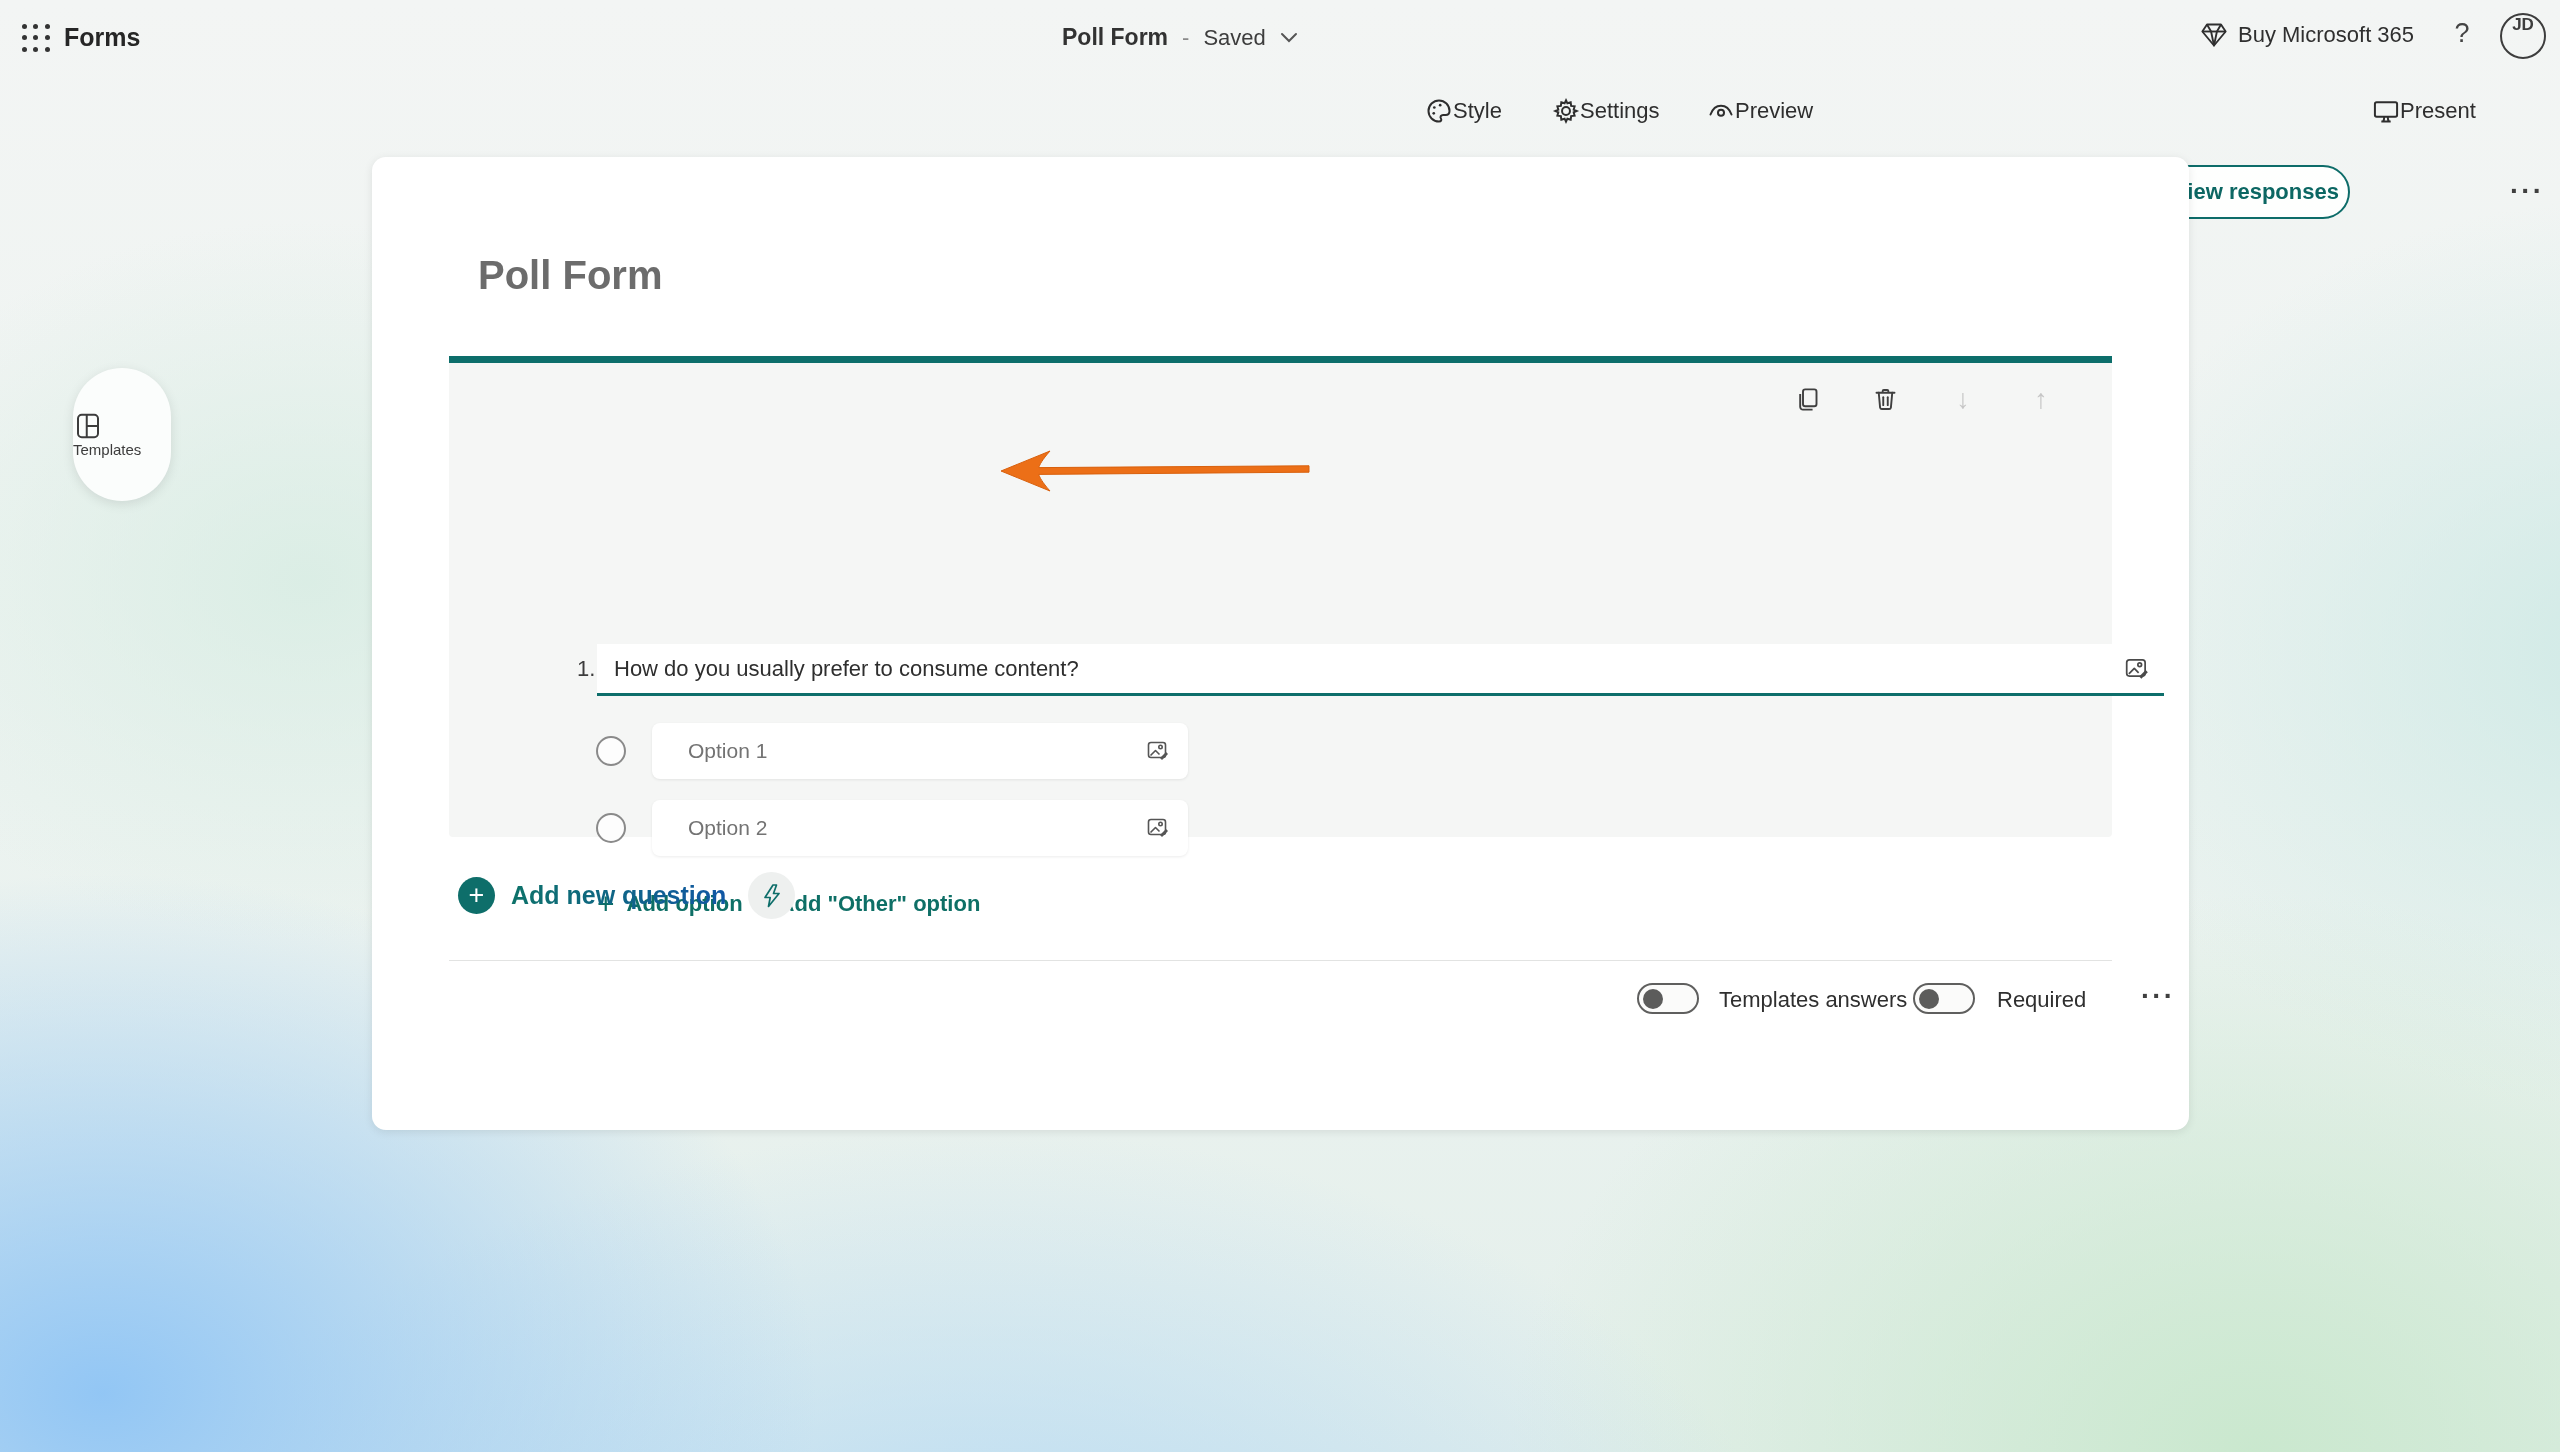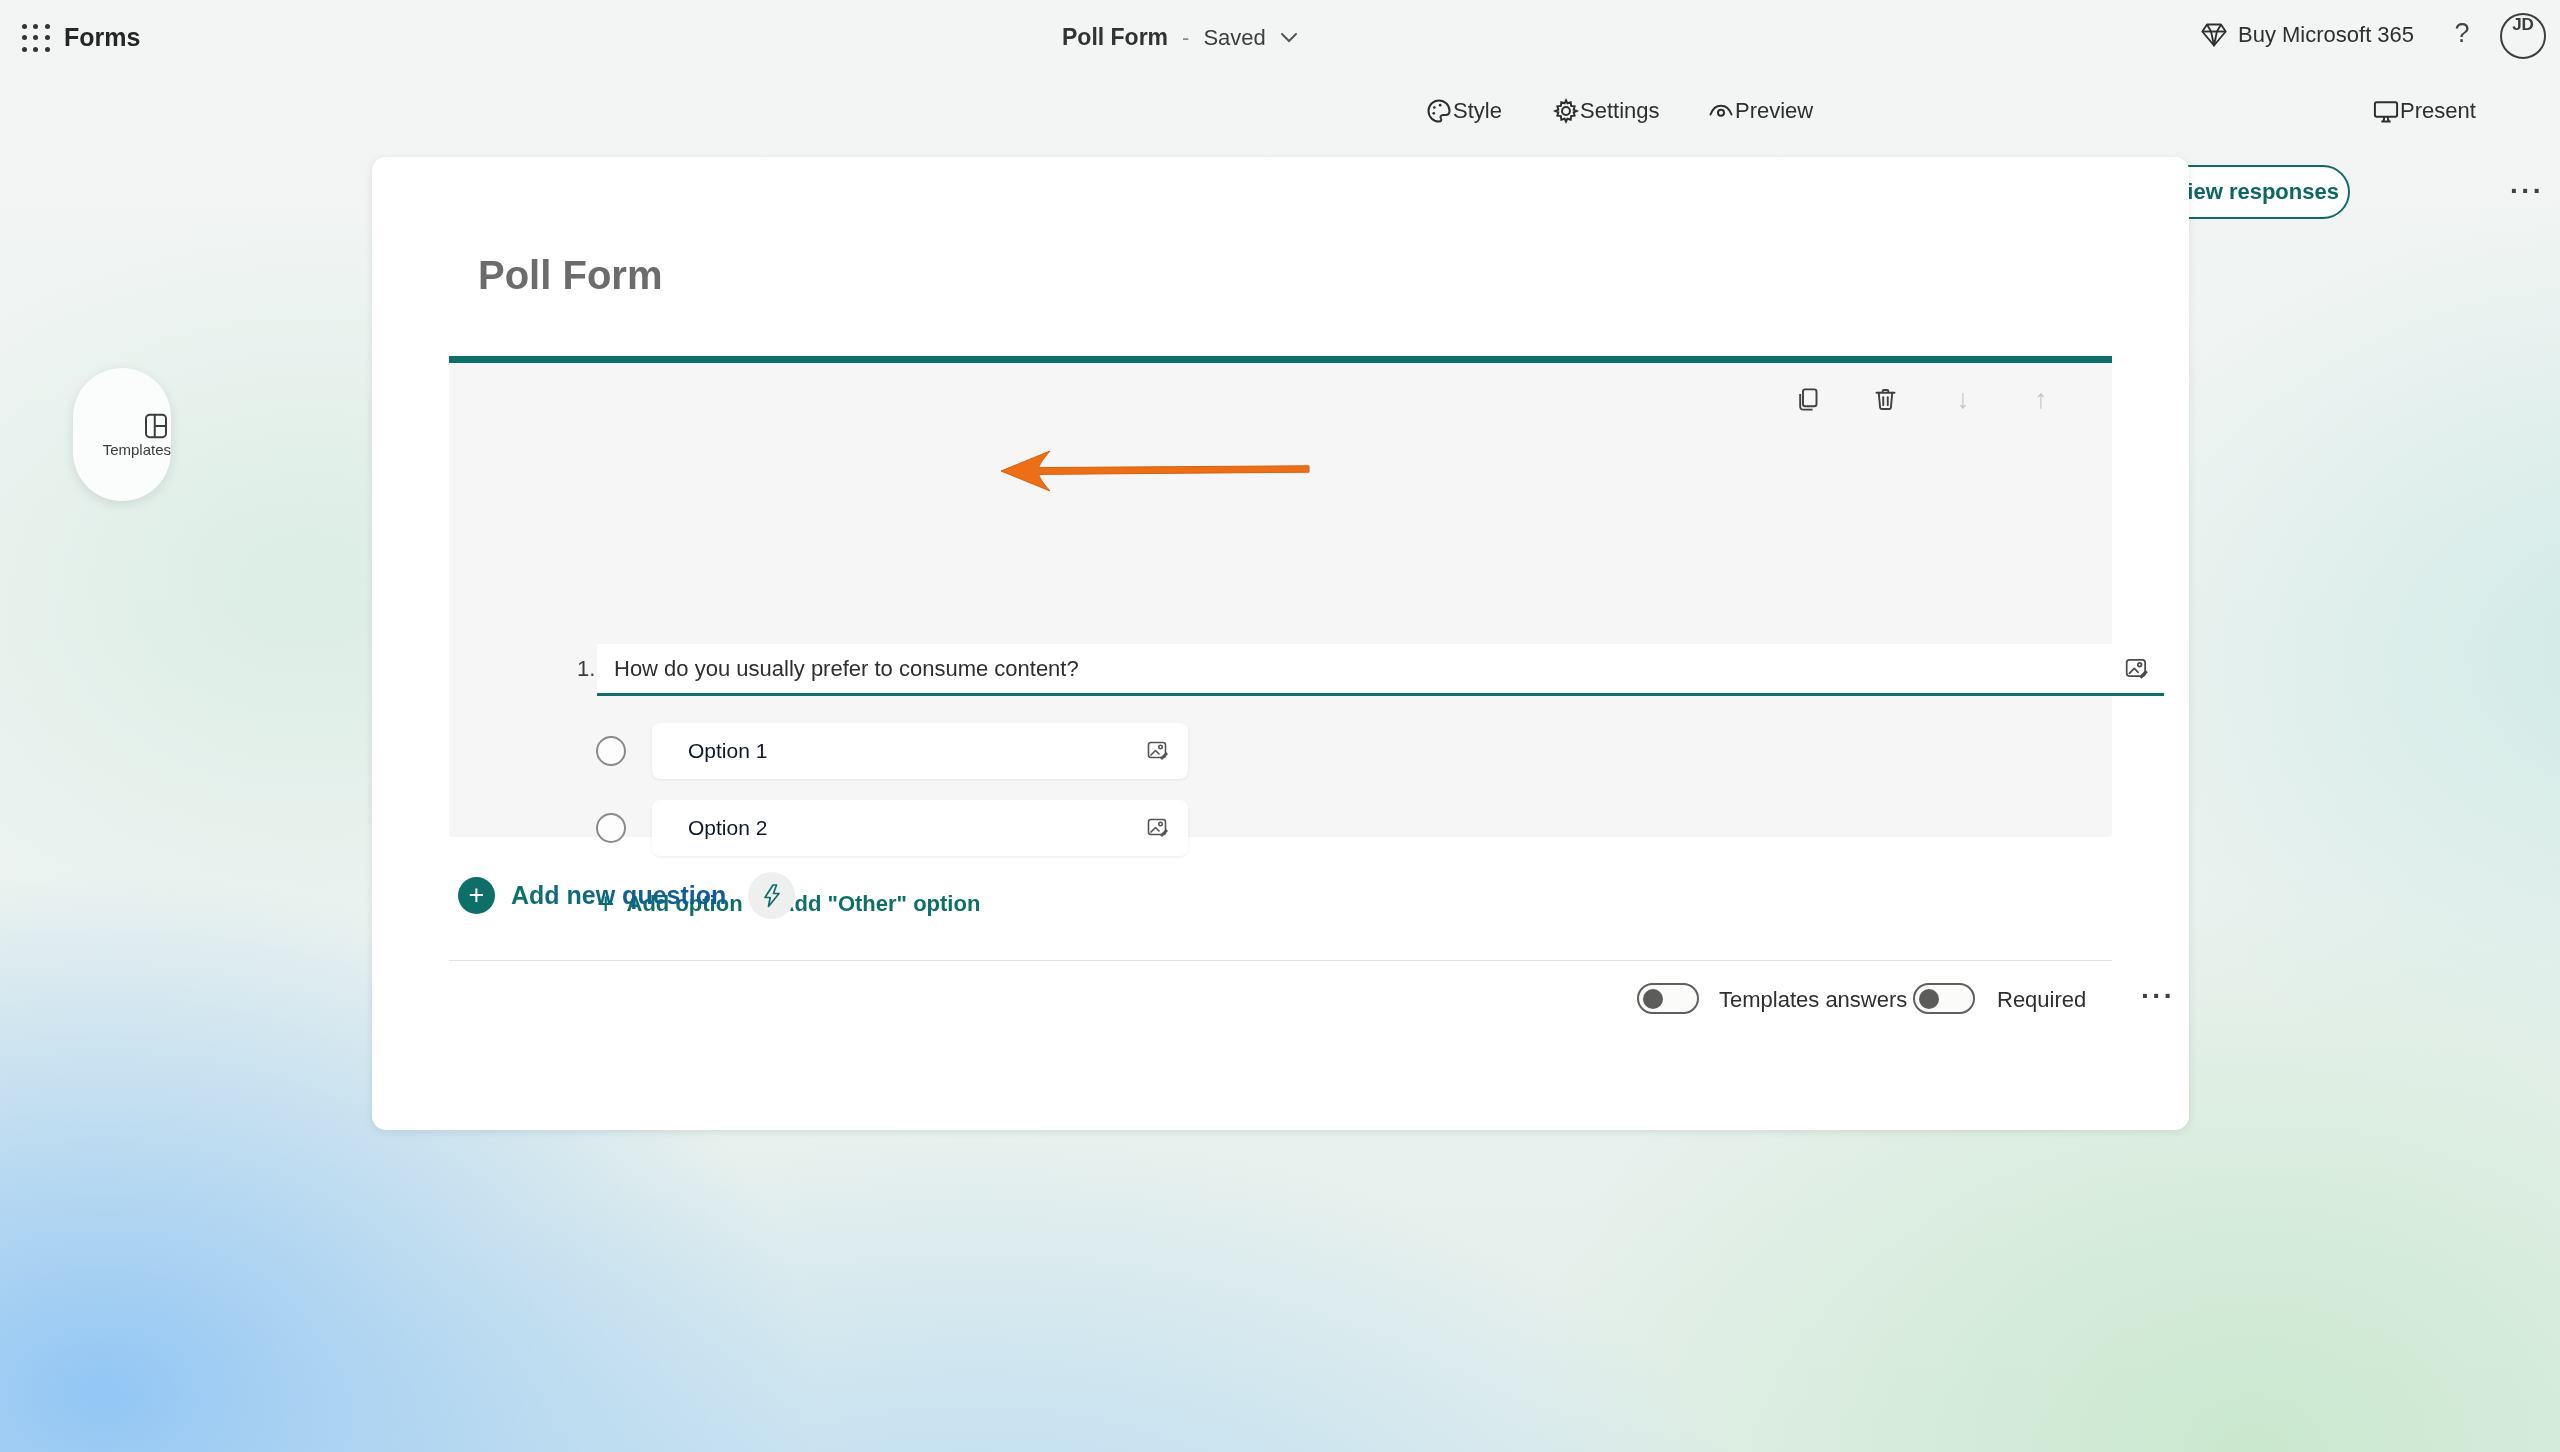--- a/index.html
+++ b/index.html
@@ -40,21 +40,21 @@
   .pill-collect{ left:1862px; width:248px; color:#fff;
     background:linear-gradient(95deg,#18817a 0%, #0b62b0 100%); box-shadow:0 2px 6px rgba(0,0,0,.18);}
   .pill-collect .lbl{ font-size:22px; font-weight:600; color:#fff; }
   .pill-view{ left:2124px; width:226px; background:rgba(255,255,255,.92); border:2.5px solid #0d6c69; }
   .pill-view .lbl{ font-size:22px; font-weight:700; color:#0c6763; }
   .more-btn{ position:absolute; font-size:28px; font-weight:700; color:#3f3f3f; letter-spacing:2px; cursor:pointer;}
   .toolbar .more-btn{ left:2510px; top:95px; }
   
   .templates-fab{ position:absolute; left:73px; top:368px; width:98px; height:133px; border-radius:49px;
     background:#fbfdfc; box-shadow:0 3px 12px rgba(0,0,0,.10); display:flex; flex-direction:column;
-    align-items:flex-end; justify-content:center; gap:0; cursor:pointer; }
+    align-items:flex-start; justify-content:center; gap:0; cursor:pointer; }
   .templates-fab .lbl{ font-size:15px; color:#3c3c3c; }
   
   .card{ position:absolute; left:372px; top:157px; width:1817px; height:973px; background:#fff;
     border-radius:14px; box-shadow:0 2px 10px rgba(0,0,0,.09); }
   .form-title{ position:absolute; left:106px; top:96px; font-size:40px; font-weight:600; color:#6c6c6c; }
   .qsection{ position:absolute; left:77px; top:199px; width:1663px; height:481px; }
   .qsection .topline{ position:absolute; left:0; top:0; width:100%; height:7px; background:#0d6e6b; }
   .qsection .graybg{ position:absolute; left:0; top:7px; width:100%; height:474px; background:#f5f6f5;
     border-radius:0 0 4px 4px; }
   .qtools{ position:absolute; right:56px; top:28px; display:flex; align-items:center; gap:48px; }
@@ -63,21 +63,21 @@
   .arrow-glyph{ font-size:27px; color:#c6c6c6; }
   .qnum{ position:absolute; left:128px; top:300px; font-size:22px; color:#3c3c3c; }
   .qfield{ position:absolute; left:148px; top:288px; width:1567px; height:52px; background:#fff;
     border-bottom:3px solid #0d6e6b; display:flex; align-items:center; cursor:text;gap:44px; }
   .qfield .qtext{ font-size:22px; color:#2e2e2e; padding-left:17px; flex:1; }
   .qfield .media{ margin-right:14px; cursor:pointer; display:flex; }
   .radio{ position:absolute; left:147px; width:30px; height:30px; border:2.5px solid #8a8a8a;
     border-radius:50%; background:#fdfdfd; cursor:pointer; }
   .optbox{ position:absolute; left:203px; width:536px; height:56px; background:#fff; border-radius:8px;
     box-shadow:0 1px 3px rgba(0,0,0,.08); display:flex; align-items:center; cursor:text; }
-  .optbox .olabel{ font-size:21px; color:#0f172a; padding-left:36px; flex:1; }
+  .optbox .olabel{ font-size:21px; color:#737373; padding-left:36px; flex:1; }
   .optbox .media{ margin-right:18px; cursor:pointer; display:flex; }
   .addrow{ position:absolute; left:148px; top:533px; display:flex; align-items:center; gap:12px; }
   .plus-glyph{ font-size:30px; font-weight:400; color:#0d6e66; line-height:1; }
   .add-option-lbl{ font-size:22px; font-weight:700; color:#0e6f66; cursor:pointer; }
   .add-other-lbl{ font-size:22px; font-weight:700; color:#0e6f66; cursor:pointer; margin-left:24px; }
   .divider{ position:absolute; left:0; top:604px; width:100%; height:1px; background:#e2e3e2; }
   .togglerow{ position:absolute; left:0; top:604px; width:100%; height:77px; }
   .toggle{ position:absolute; top:23px; width:62px; height:31px; border:2.5px solid #5f5f5e;
     border-radius:16px; background:#fbfbfa; cursor:pointer; }
   .toggle .knob{ position:absolute; left:4px; top:3.5px; width:20px; height:20px; border-radius:50%;

